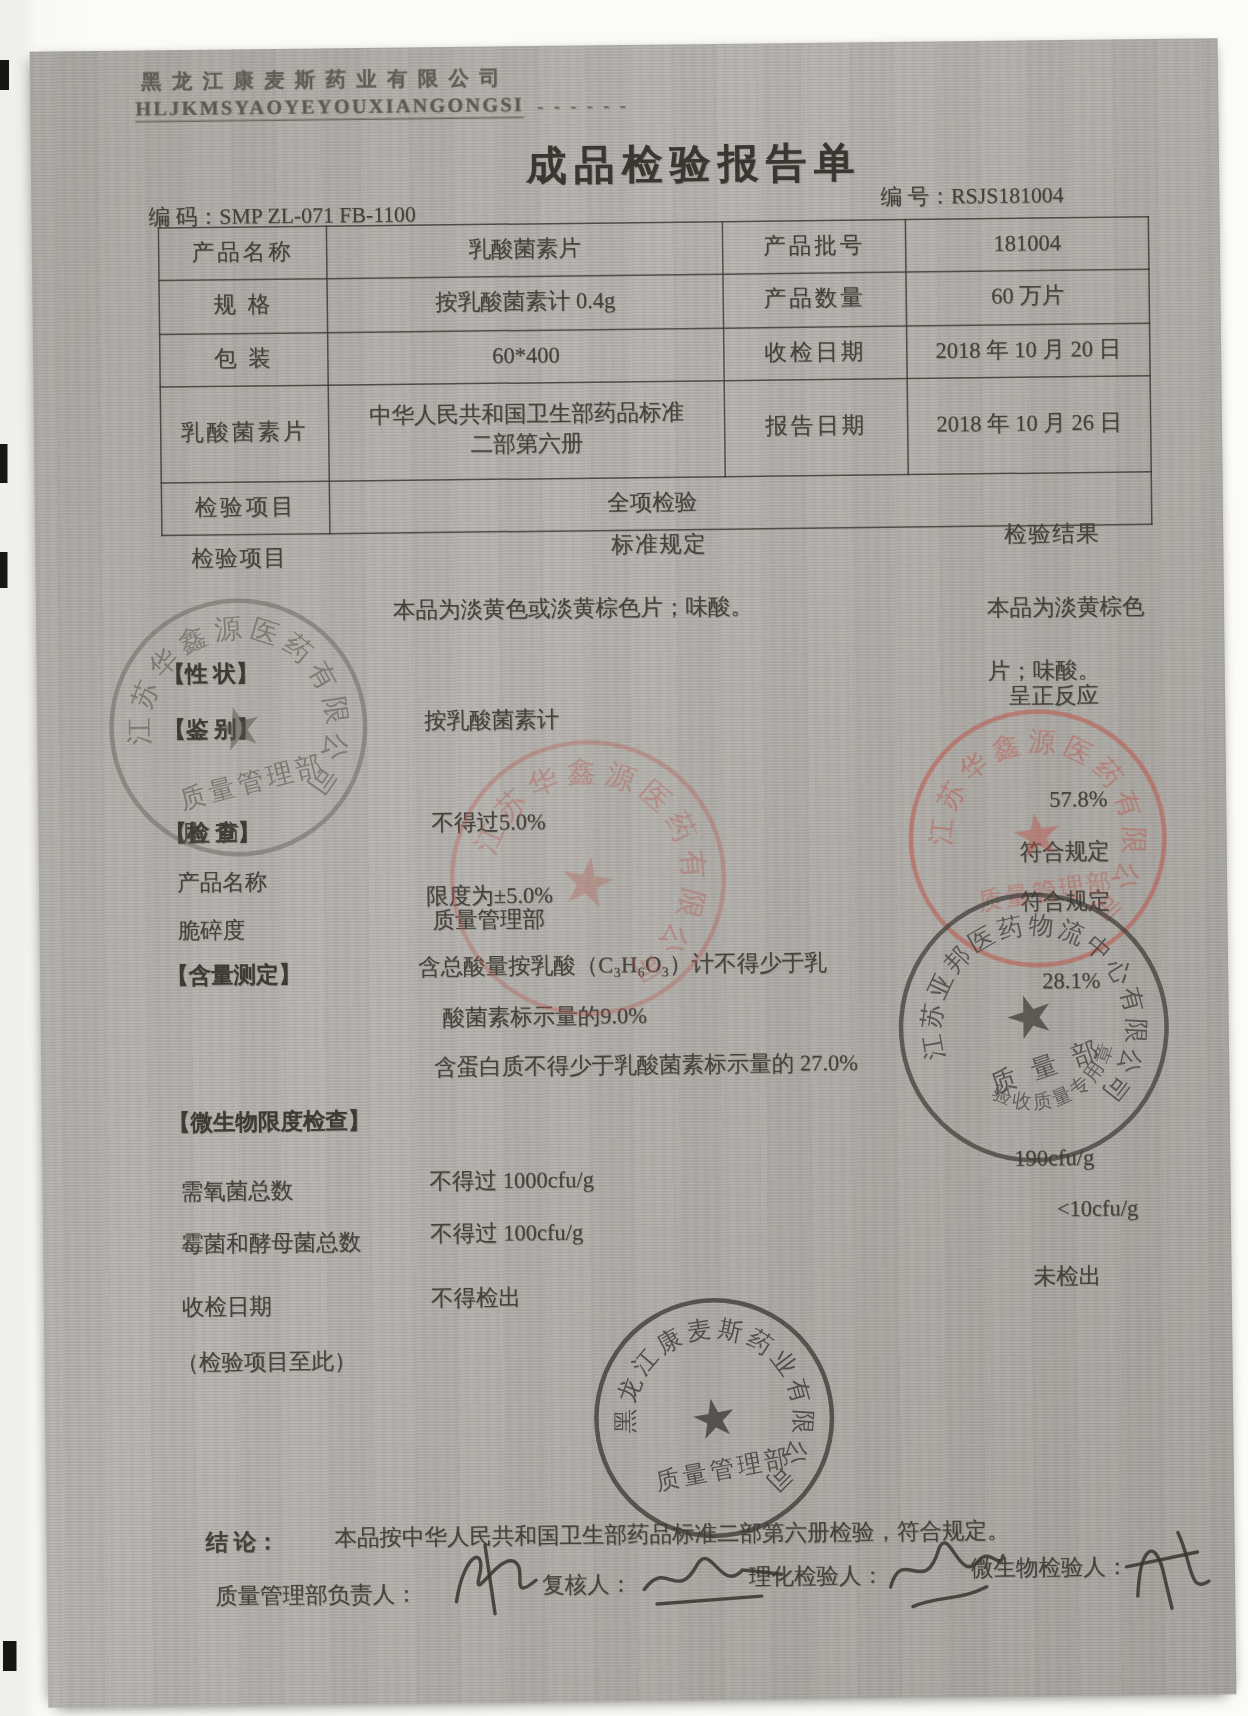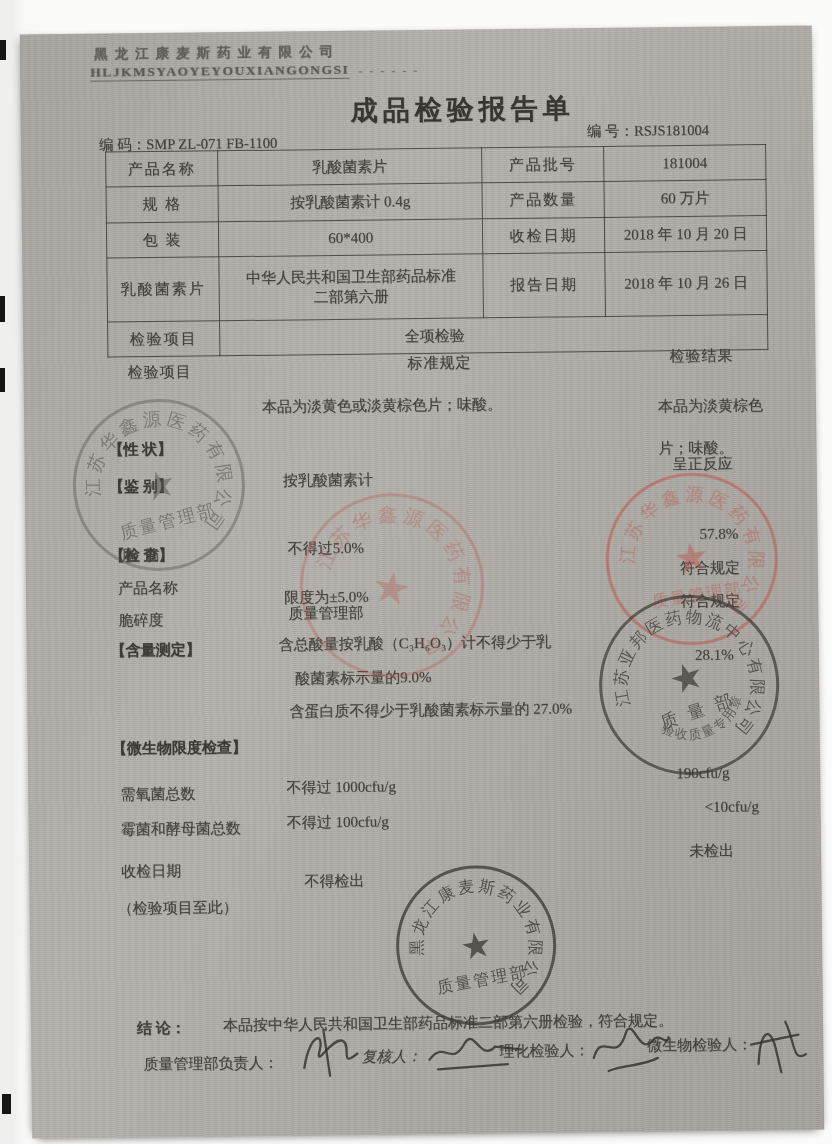--- a/index.html
+++ b/index.html
@@ -140,30 +140,30 @@
 
     <div class="t" style="left:92px;top:752px;">需氧菌总数</div>
     <div class="t" style="left:258px;top:747px;">不得过 1000cfu/g</div>
     <div class="t" style="left:648px;top:738px;">190cfu/g</div>
 
     <div class="t" style="left:92px;top:787px;">霉菌和酵母菌总数</div>
     <div class="t" style="left:258px;top:782px;">不得过 100cfu/g</div>
     <div class="t" style="left:648px;top:772px;margin-left:28px;">&lt;10cfu/g</div>
 
     <div class="t" style="left:92px;top:829px;">收检日期</div>
-    <div class="t" style="left:275px;top:825px;margin-top:16px;">不得检出</div>
+    <div class="t" style="left:258px;top:825px;">不得检出</div>
     <div class="t" style="left:660px;top:815px;">未检出</div>
 
     <div class="t" style="left:88px;top:866px;">（检验项目至此）</div>
 
     <div class="t" style="left:106px;top:986px;font-weight:bold;">结    论：</div>
     <div class="t" style="left:192px;top:984px;">本品按中华人民共和国卫生部药品标准二部第六册检验，符合规定。</div>
 
     <div class="t" style="left:112px;top:1022px;">质量管理部负责人：</div>
-    <div class="t" style="left:330px;top:1017px;font-style:italic;">复核人：</div>
+    <div class="t" style="left:330px;top:1017px;">复核人：</div>
     <div class="t" style="left:468px;top:1013px;">理化检验人：</div>
     <div class="t" style="left:616px;top:1009px;">微生物检验人：</div>
 
     <div class="sig" style="left:262px;top:992px;transform:rotate(-4deg);">
       <svg width="92" height="58" viewBox="0 0 92 58">
           <path d="M10,42 C18,8 34,6 26,28 C22,42 40,14 50,18 C60,23 44,46 64,32"></path>
           <path d="M32,6 L35,52"></path>
         </svg>
     </div>
     <div class="sig" style="left:392px;top:998px;transform:rotate(-2deg);">

